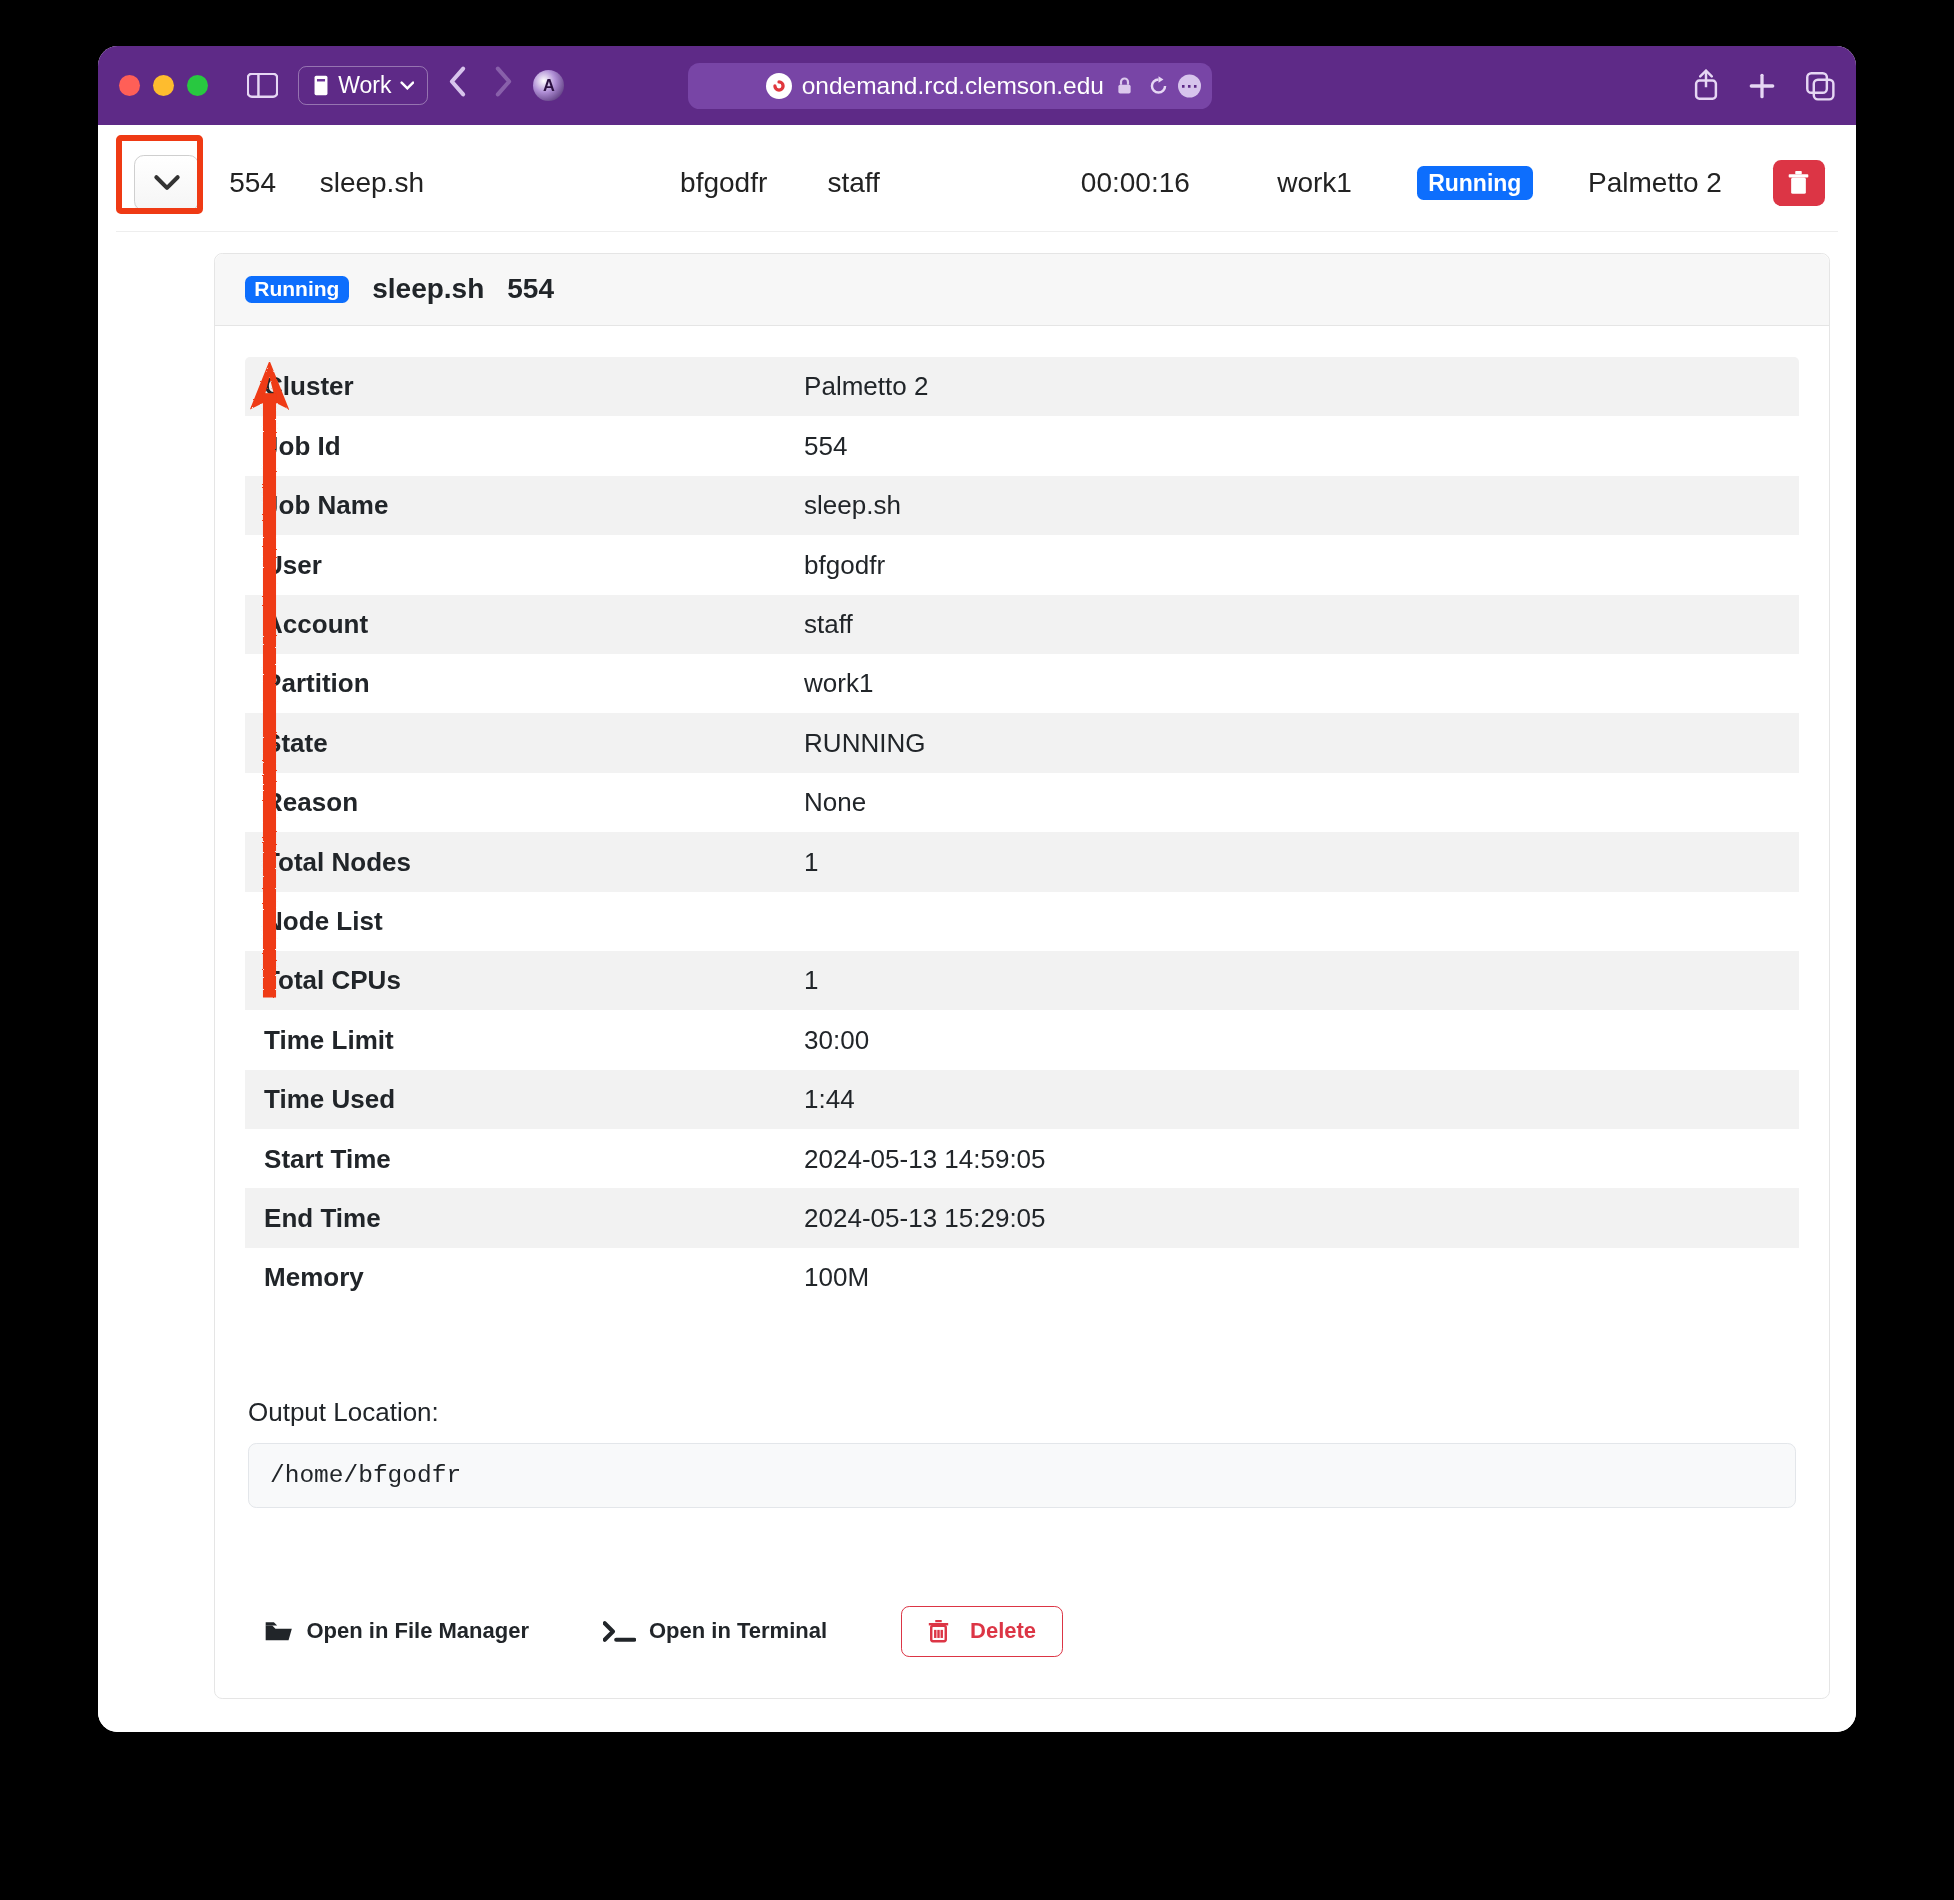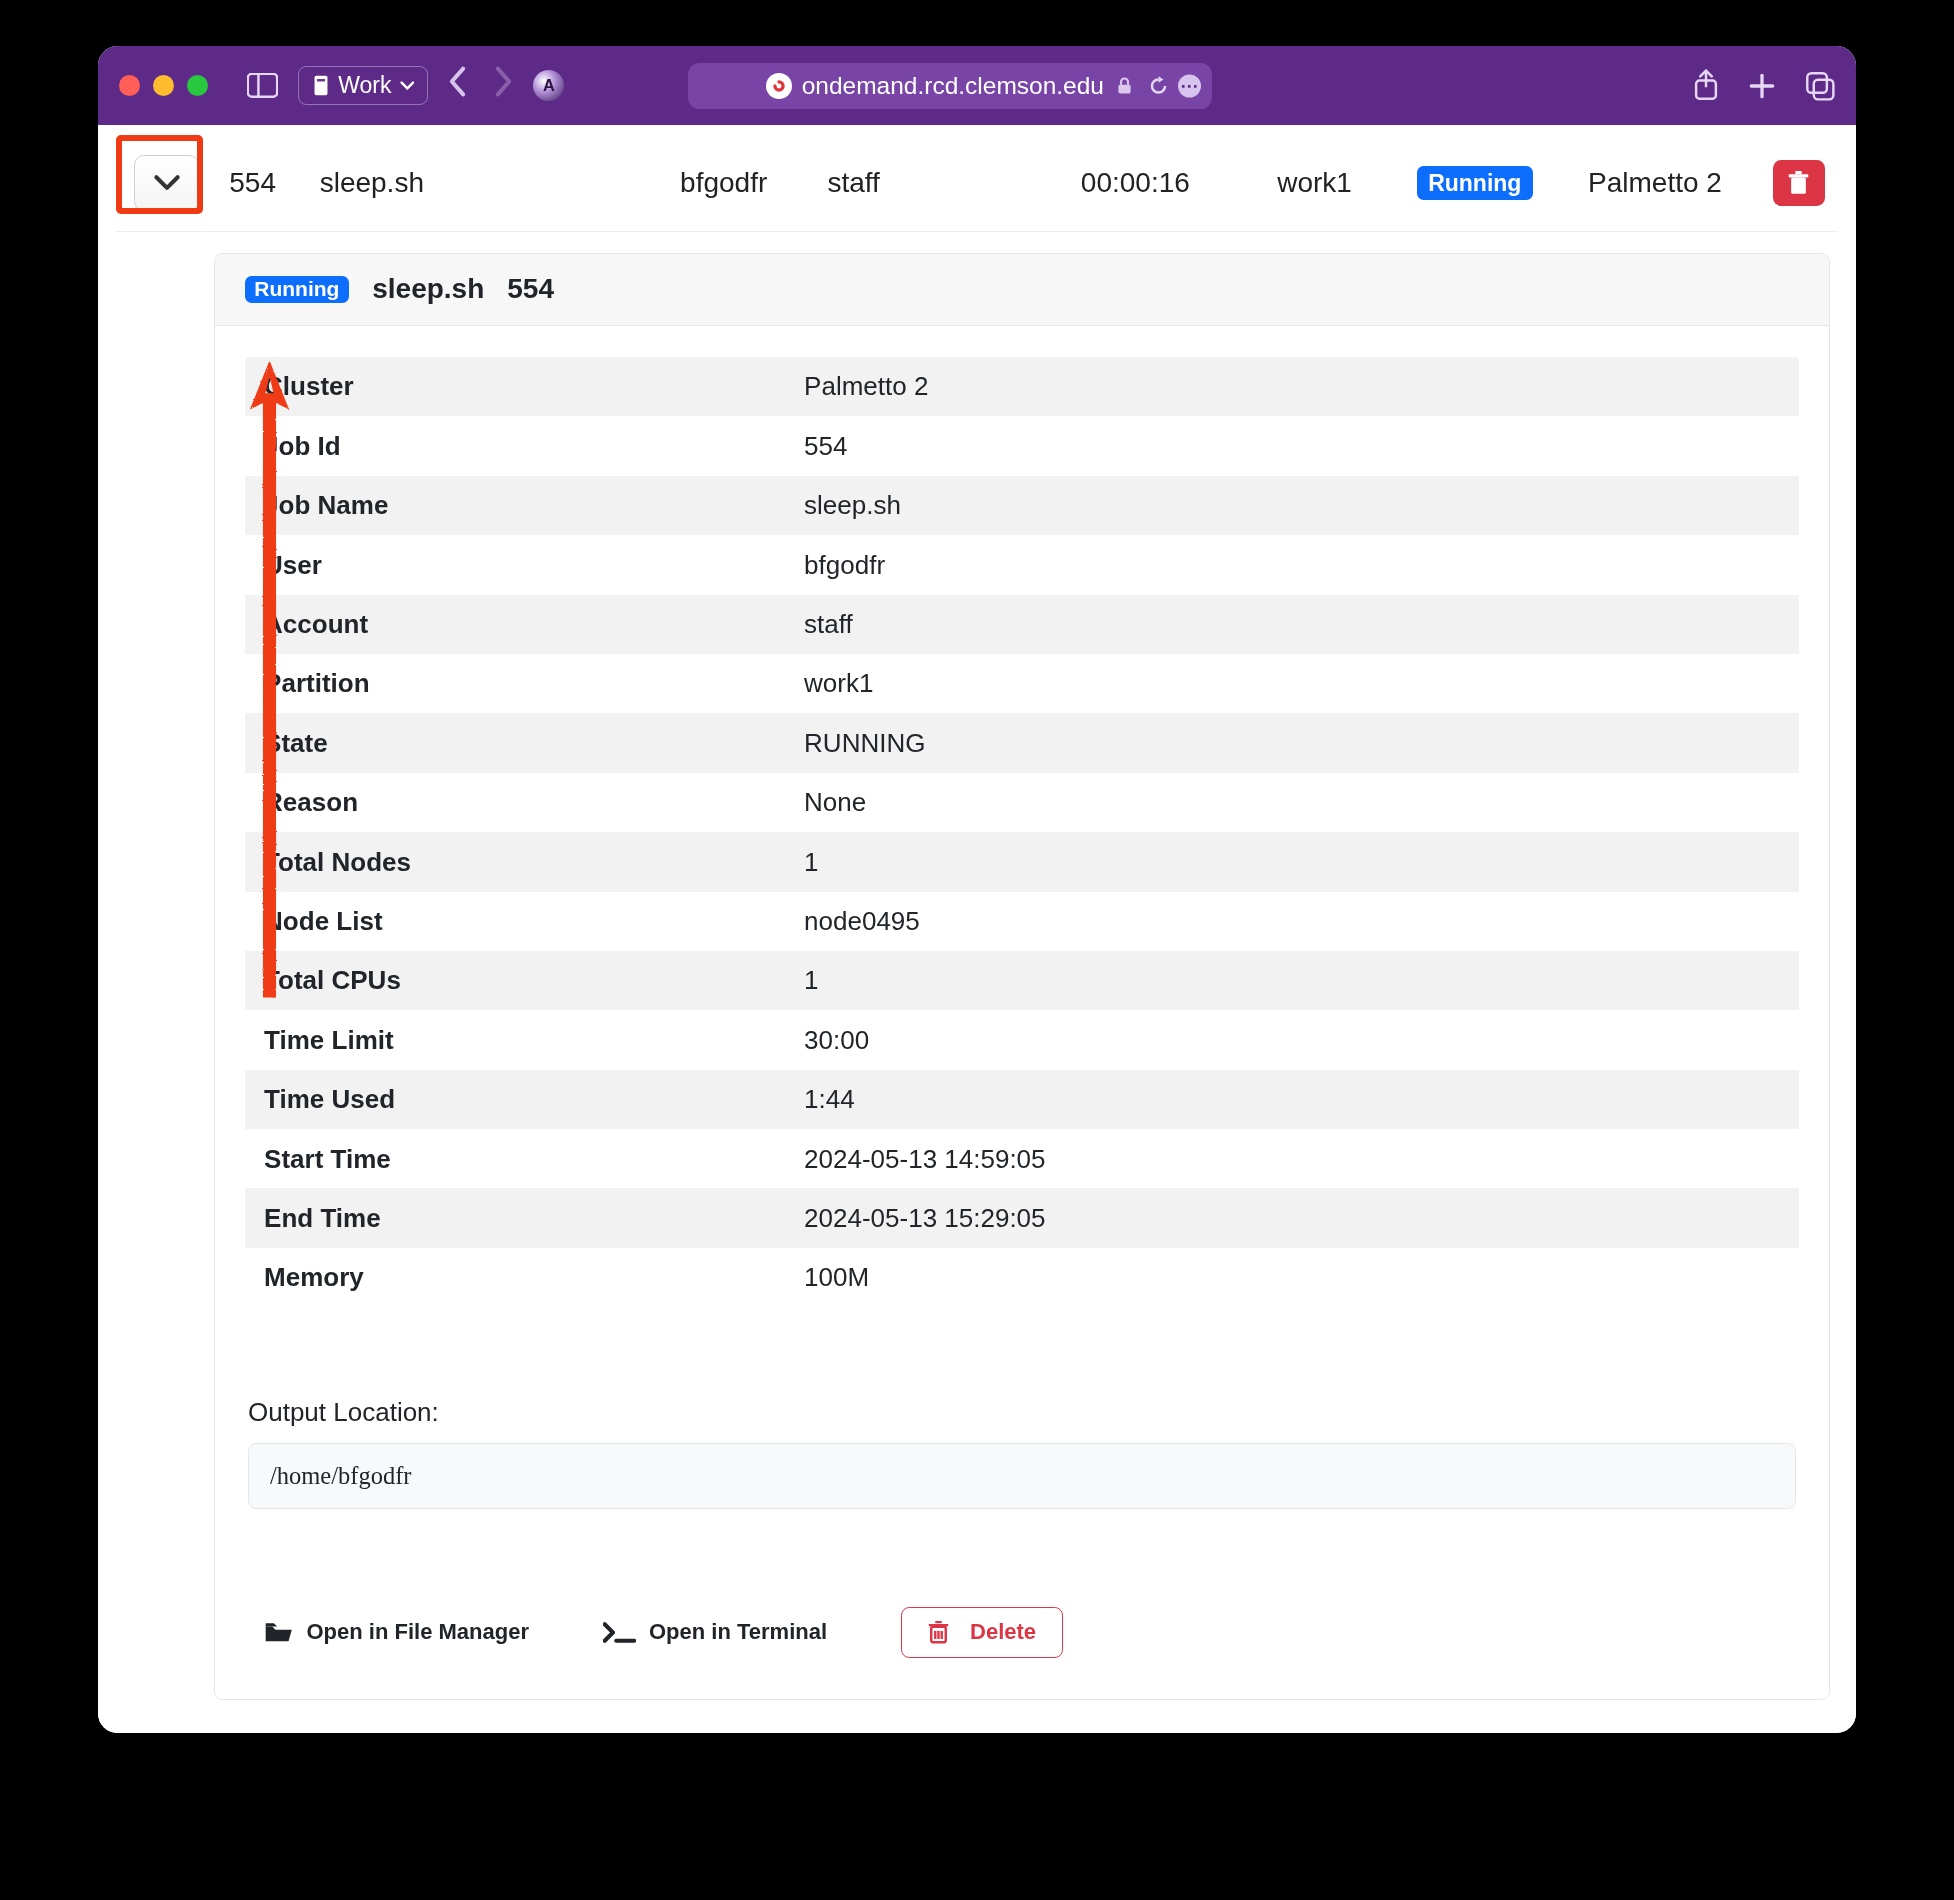--- a/index.html
+++ b/index.html
@@ -220,21 +220,21 @@
   .output-label {
     margin: 90px 33px 14.7px 33px;
     font-size:26px;
   }
   .output-box {
     margin: 0 33px;
     border:1.6px solid #e3e6ea;
     background:#f8f9fa;
     border-radius:8.2px;
     padding: 18px 21px;
-    font-family: Liberation Serif, serif;
+    font-family: Liberation Mono, monospace;
     font-size:24.5px;
     color:#212529;
   }
 
   .panel-actions {
     margin: 98px 33px 0 49px;
     display:flex; align-items:center; gap:74px;
     font-size:22px;
     font-weight:bold;
   }
@@ -423,21 +423,20 @@
             <div class="kv-row">
               <div class="kv-key">Reason</div>
               <div class="kv-val">None</div>
             </div>
             <div class="kv-row">
               <div class="kv-key">Total Nodes</div>
               <div class="kv-val">1</div>
             </div>
             <div class="kv-row">
               <div class="kv-key">Node List</div>
-              <div class="kv-val">node0495</div>
             </div>
             <div class="kv-row">
               <div class="kv-key">Total CPUs</div>
               <div class="kv-val">1</div>
             </div>
             <div class="kv-row">
               <div class="kv-key">Time Limit</div>
               <div class="kv-val">30:00</div>
             </div>
             <div class="kv-row">

